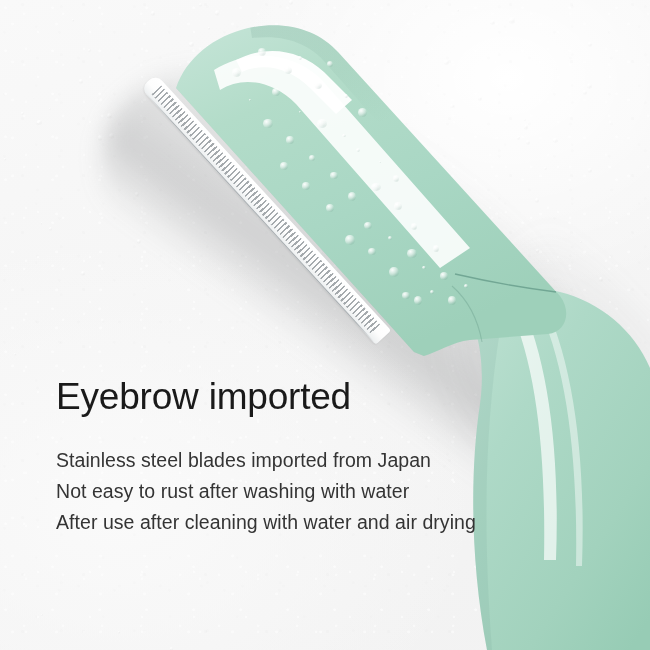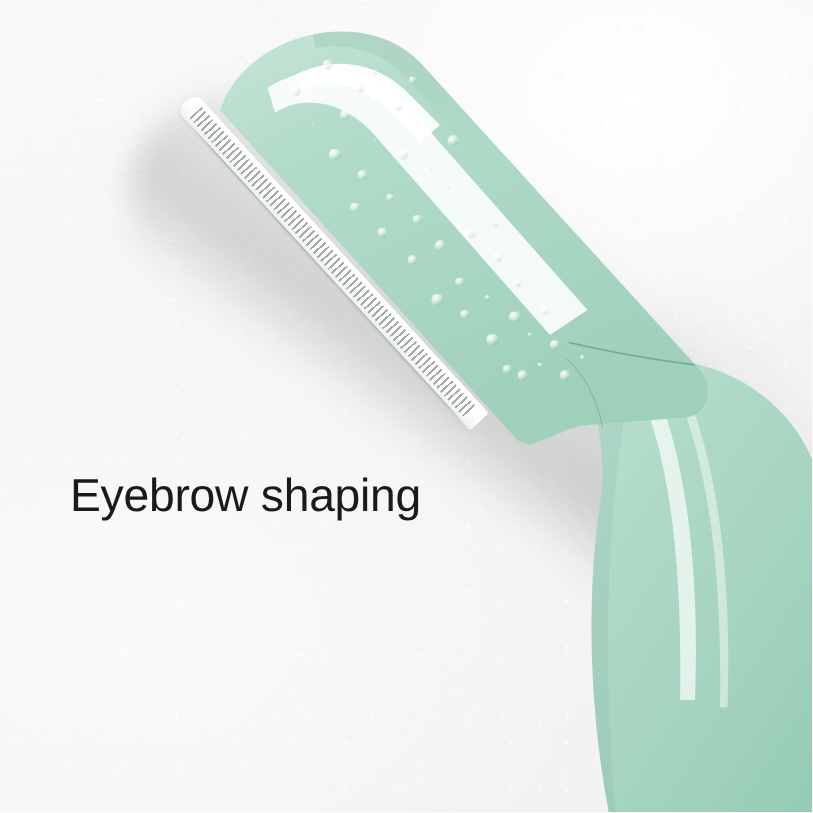--- a/index.html
+++ b/index.html
@@ -385,16 +385,21 @@
         <div class="mdrop" style="left: 279.7px; top: 161.7px; width: 8.6px; height: 8.8px;"></div>
         <div class="mdrop" style="left: 302.3px; top: 182.3px; width: 7.3px; height: 7.5px;"></div>
         <div class="mdrop" style="left: 413.8px; top: 295.8px; width: 8.3px; height: 9.3px;"></div>
         <div class="mdrop" style="left: 439.7px; top: 271.7px; width: 8.6px; height: 8.1px;"></div>
         <div class="mdrop" style="left: 448.1px; top: 296.1px; width: 7.7px; height: 8.5px;"></div>
         <div class="mdrop" style="left: 463.6px; top: 283.6px; width: 4.8px; height: 4.4px;"></div>
       </div>
   </div>
 
   <div id="copy">
-    <h1 class="headline">Eyebrow shaping</h1>
+    <h1 class="headline">Eyebrow imported</h1>
+    <div class="subcopy">
+      <div class="subline">Stainless steel blades imported from Japan</div>
+      <div class="subline">Not easy to rust after washing with water</div>
+      <div class="subline">After use after cleaning with water and air drying</div>
+    </div>
   </div>
 
 </div>
 
 </body></html>

